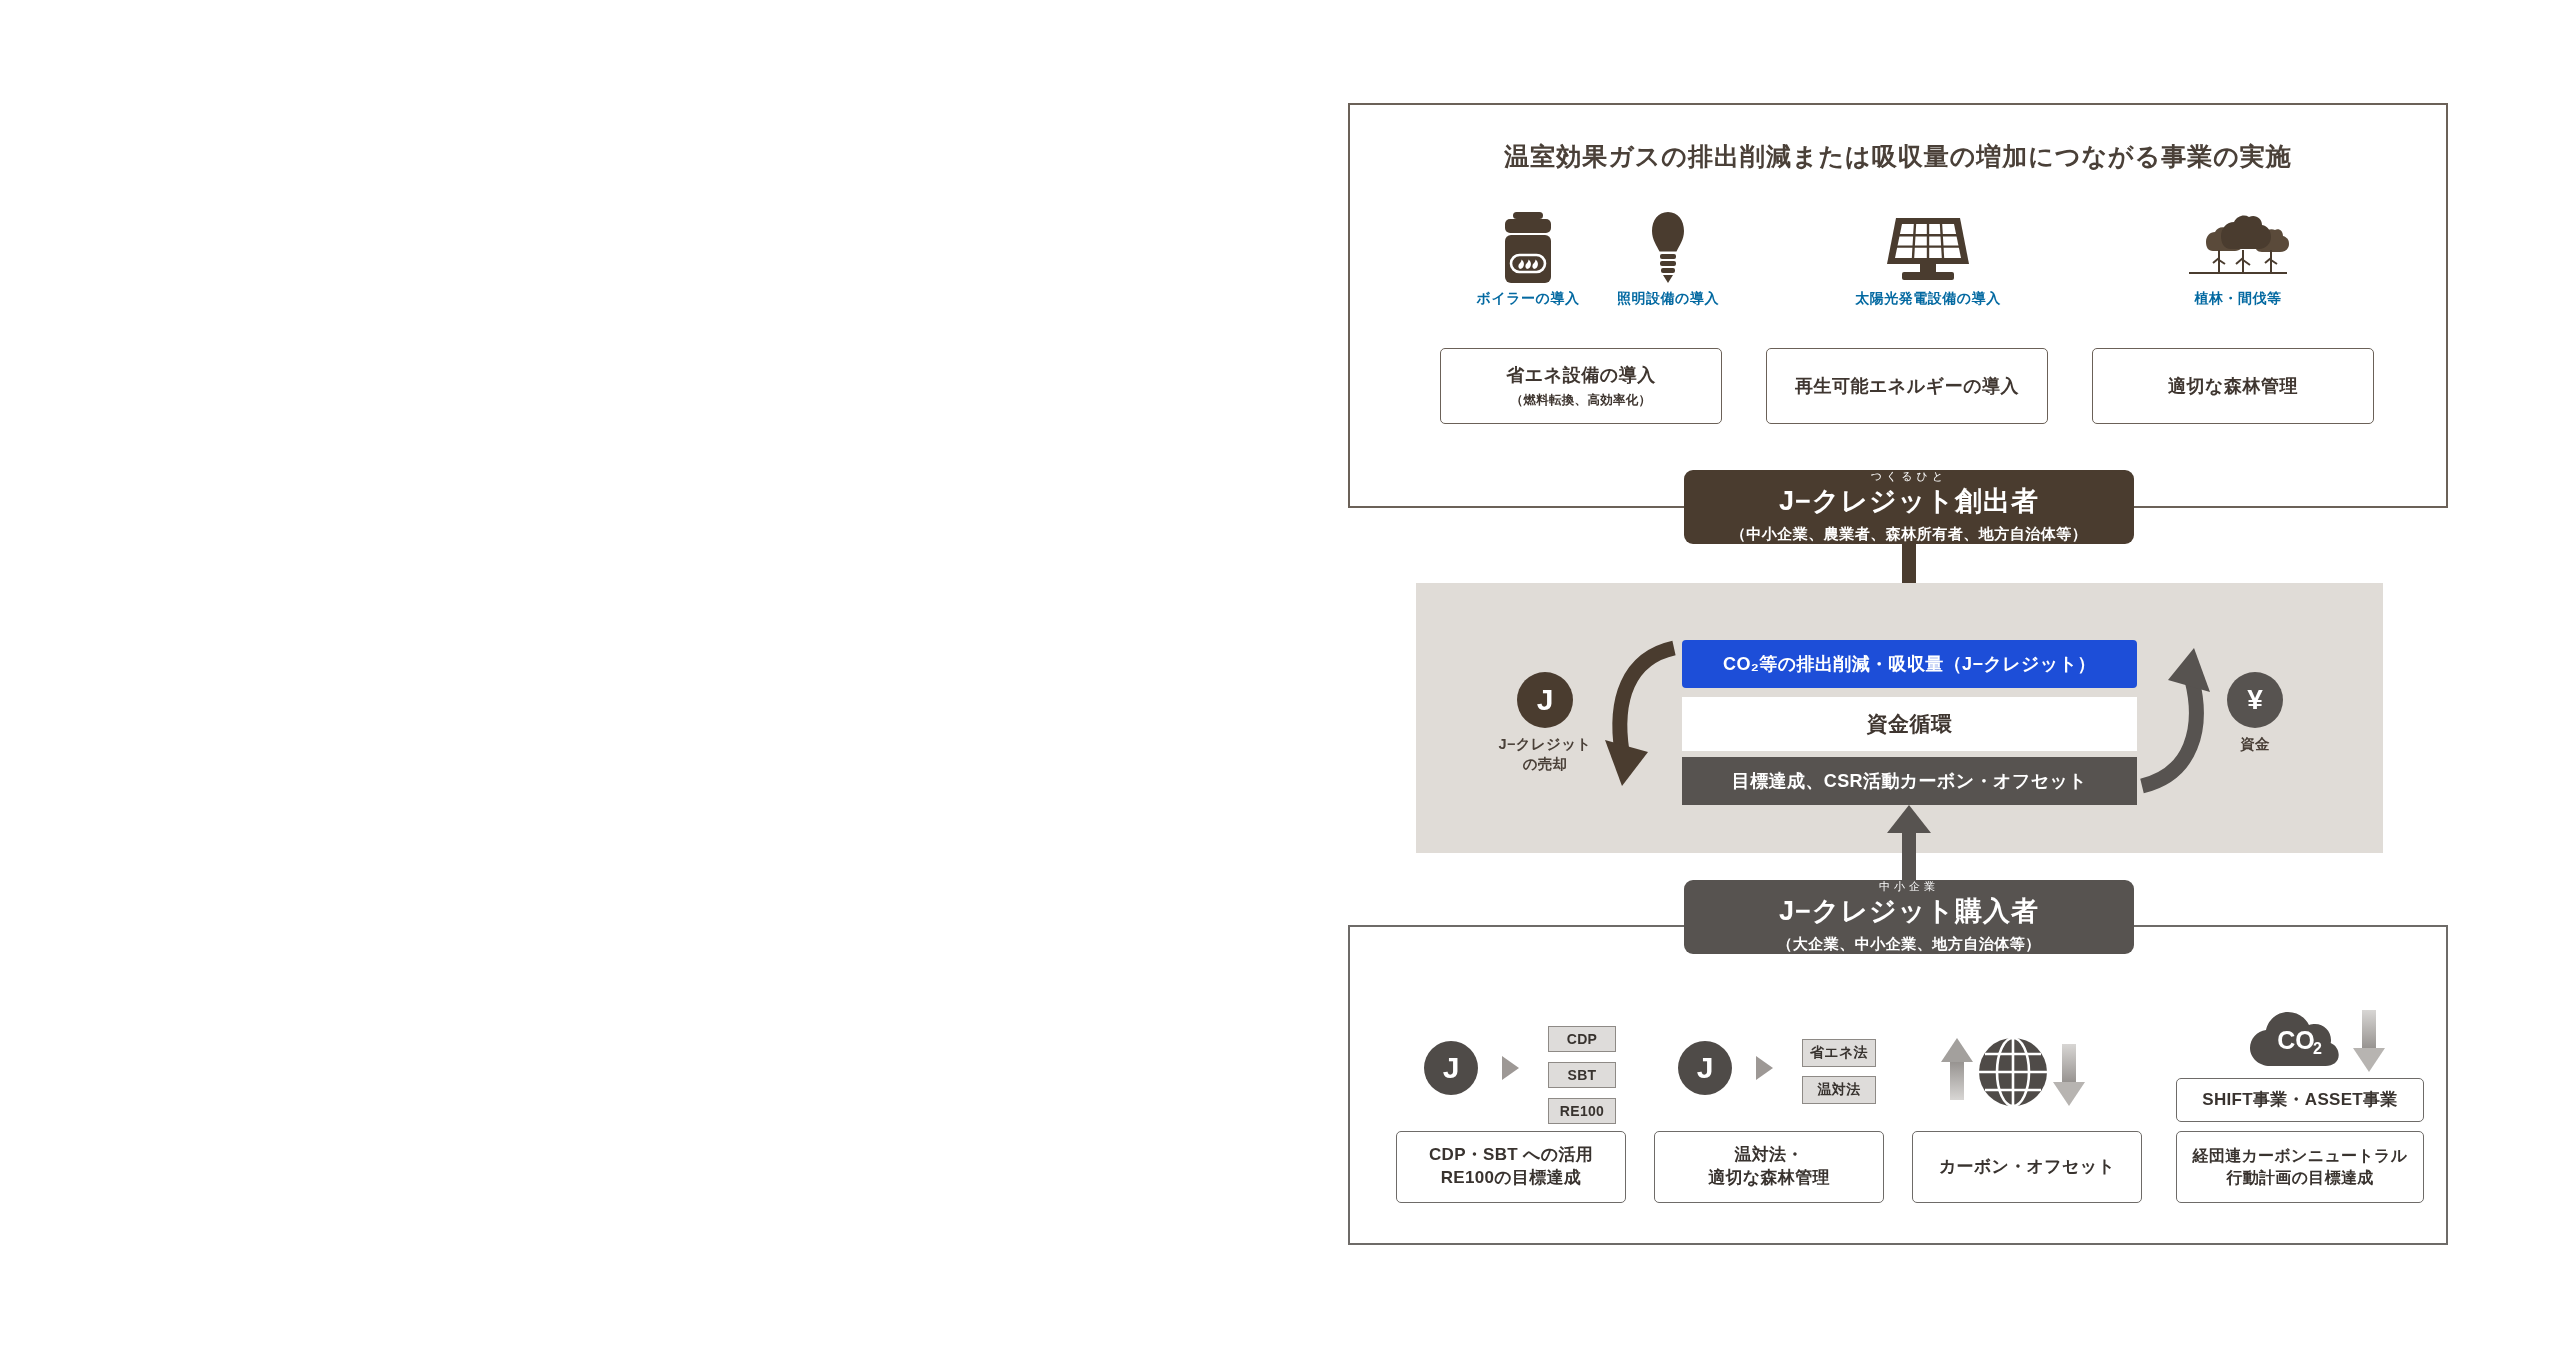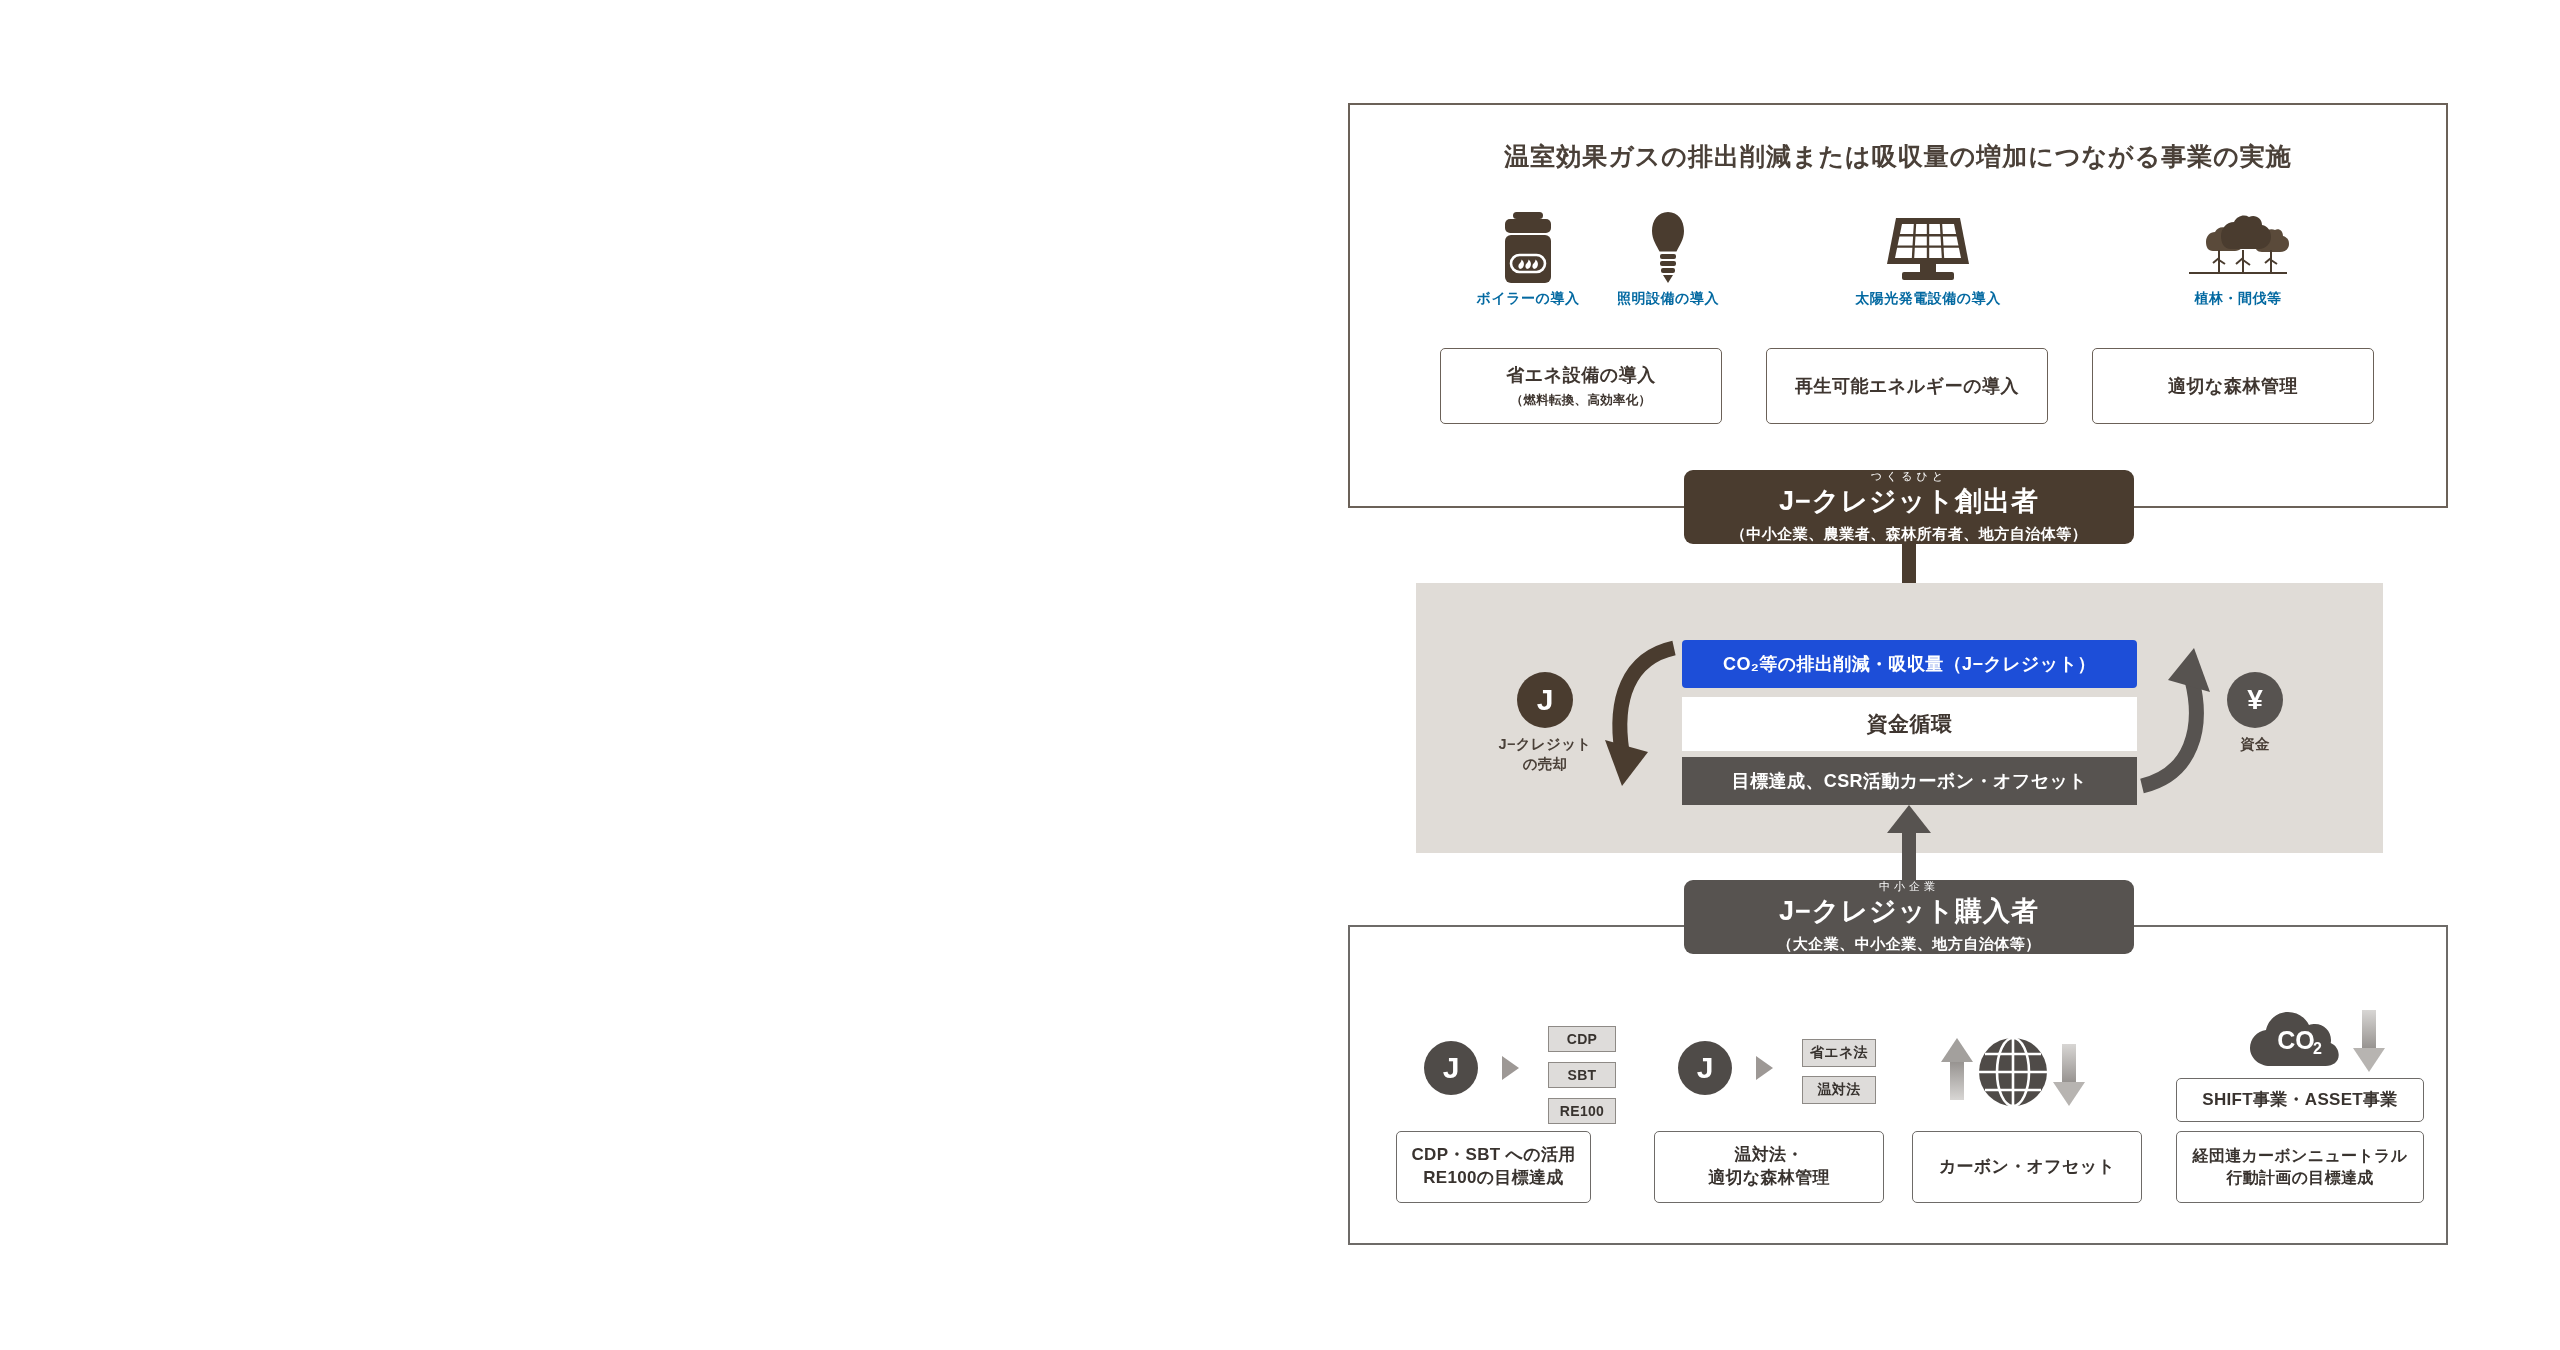--- a/index.html
+++ b/index.html
@@ -227,21 +227,21 @@
 </div>
 
 <div class="frame" id="bottom-frame"></div>
 
 <div class="bgroup">
   <div class="jcirc" style="left:1424px;top:1041px;">J</div>
   <div class="tri" style="left:1502px;top:1056px;"></div>
   <div class="tag" style="left:1548px;top:1026px;width:68px;height:26px;">CDP</div>
   <div class="tag" style="left:1548px;top:1062px;width:68px;height:26px;">SBT</div>
   <div class="tag" style="left:1548px;top:1098px;width:68px;height:26px;">RE100</div>
-  <div class="bbox" style="left:1396px;top:1131px;width:195px;height:72px;white-space:pre-line;">CDP・SBT への活用
+  <div class="bbox" style="left:1396px;top:1131px;width:230px;height:72px;white-space:pre-line;">CDP・SBT への活用
 RE100の目標達成</div>
 </div>
 
 <div class="bgroup">
   <div class="jcirc" style="left:1678px;top:1041px;">J</div>
   <div class="tri" style="left:1756px;top:1056px;"></div>
   <div class="tag" style="left:1802px;top:1039px;width:74px;height:28px;">省エネ法</div>
   <div class="tag" style="left:1802px;top:1076px;width:74px;height:28px;">温対法</div>
   <div class="bbox" style="left:1654px;top:1131px;width:230px;height:72px;white-space:pre-line;">温対法・
 適切な森林管理</div>

